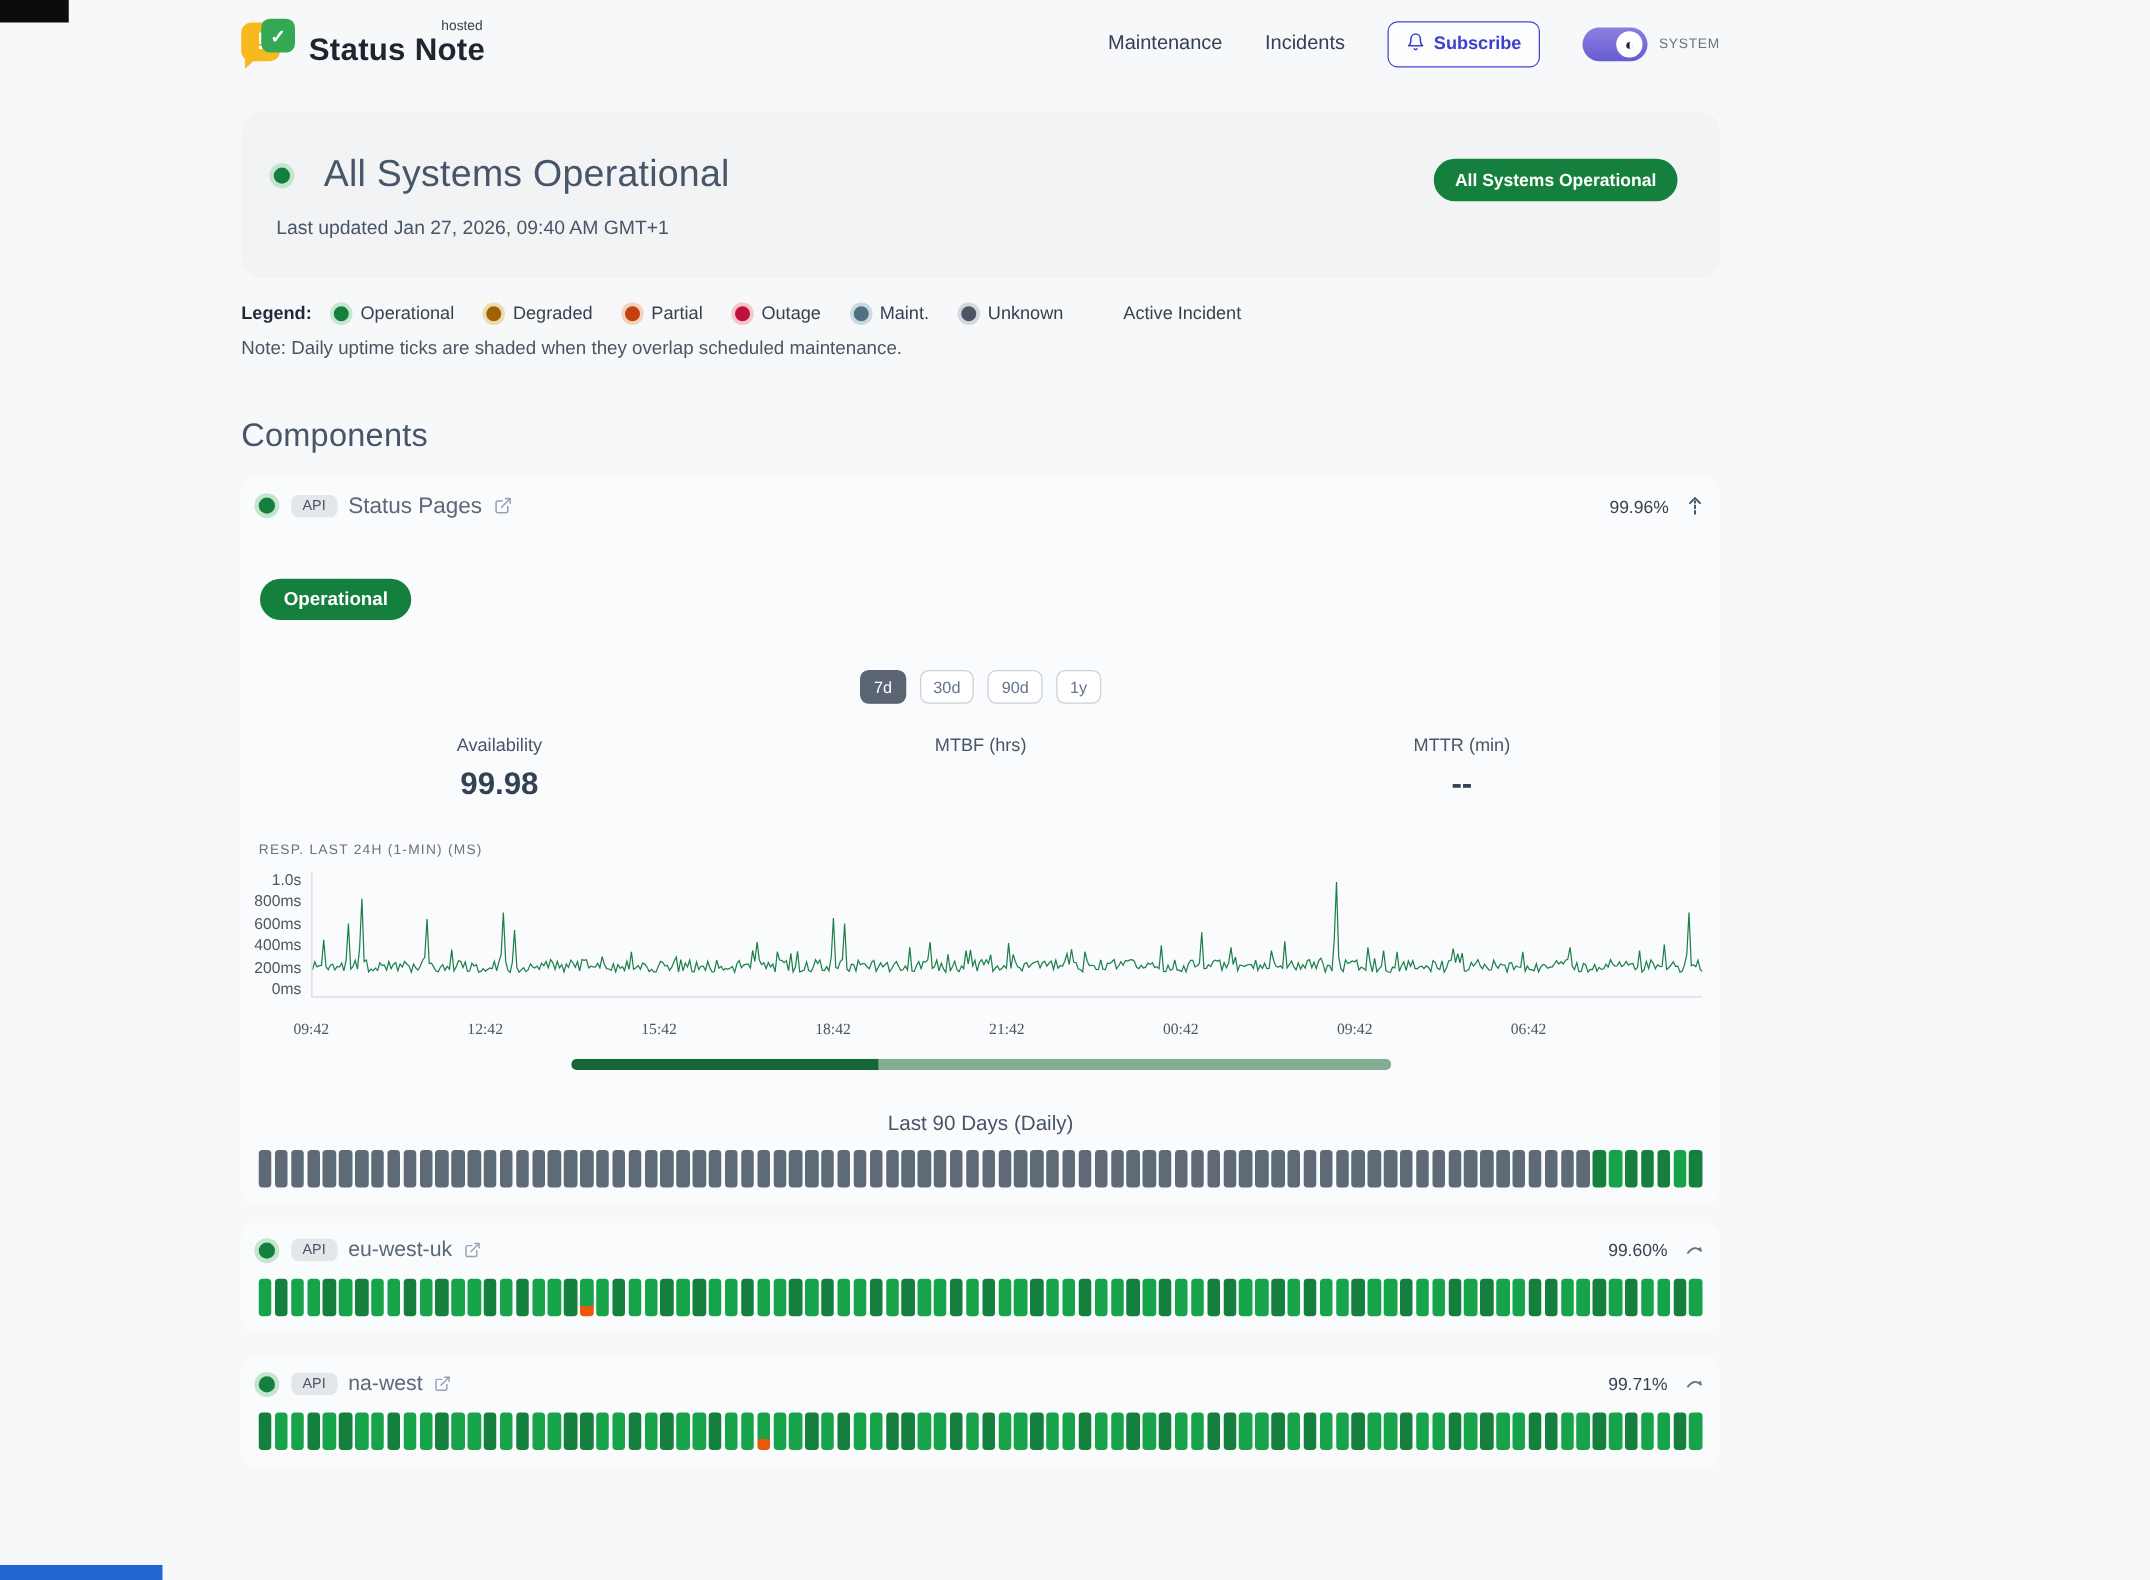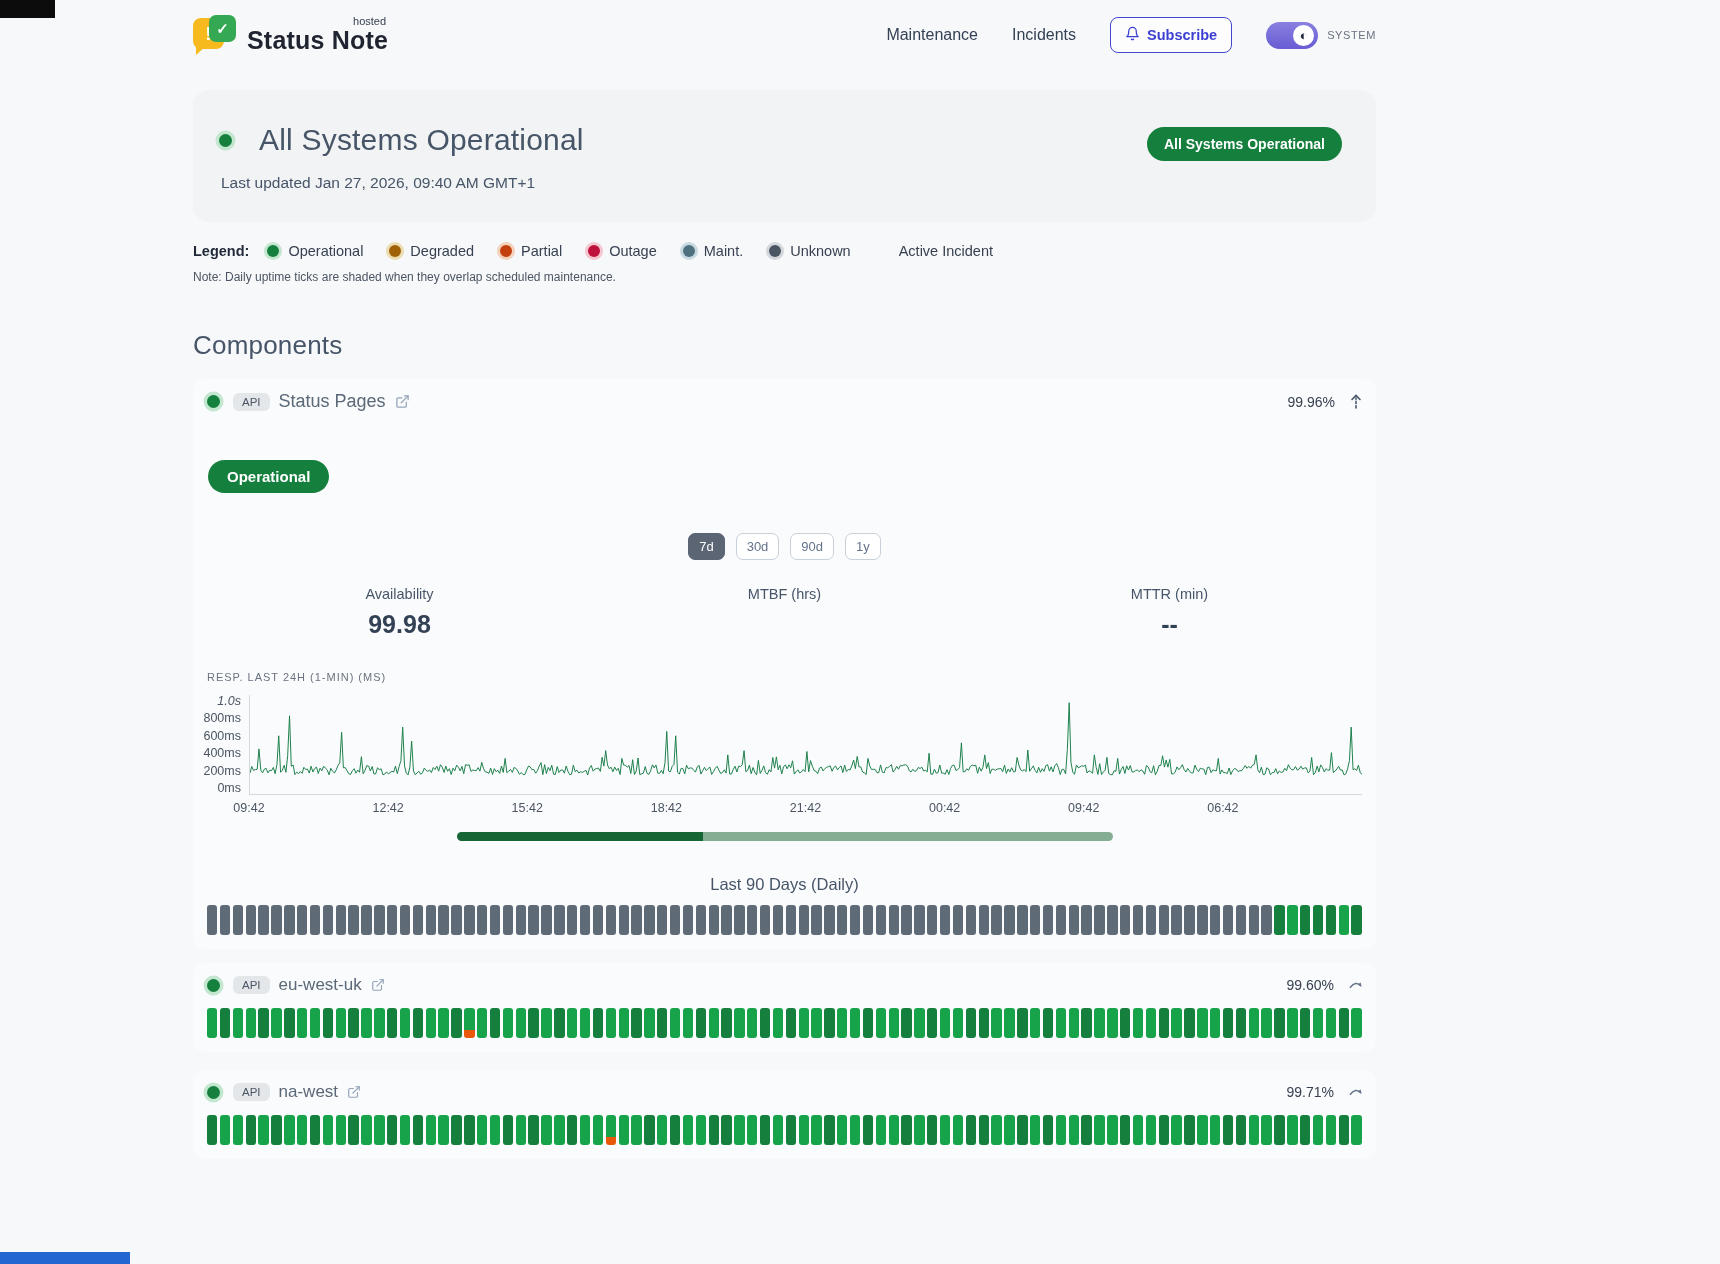--- a/index.html
+++ b/index.html
@@ -50,21 +50,21 @@
   .hero-updated { margin-top:17px; margin-left:2px; font-size:15.5px; color:#475569; }
   .hero-badge { background:#15803d; color:#fff; font-size:14px; font-weight:700; padding:9px 17px;
     border-radius:999px; margin-top:4px; white-space:nowrap; }
 
   
   .legend-row { margin-top:21px; display:flex; align-items:center; font-size:14.5px; color:#374151; }
   .legend-title { font-weight:700; color:#1f2937; margin-right:18px; }
   .legend-item { display:flex; align-items:center; gap:9px; margin-right:26px; }
   .legend-dot { width:12px; height:12px; border-radius:50%; }
   .legend-active { margin-left:22px; }
-  .note-line { margin-top:11px; font-size:12px; color:#4b5563; }
+  .note-line { margin-top:11px; font-size:15px; color:#4b5563; }
 
   
   .components-heading { margin-top:46px; font-size:26px; font-weight:500; color:#475569; letter-spacing:0.2px; }
   .component-card { margin-top:18px; background:#fafbfc; border-radius:12px; padding:12px 14px 14px; }
   .comp-header { display:flex; align-items:center; }
   .comp-badge { background:#e4e7ea; color:#4b5563; font-size:11.5px; font-weight:500; border-radius:6px;
     padding:3px 9px; margin-left:13px; }
   .comp-name { margin-left:9px; font-size:18px; font-weight:500; color:#5b6878; cursor:pointer; }
   .ext-icon { margin-left:9px; cursor:pointer; display:inline-flex; }
   .comp-right { margin-left:auto; display:flex; align-items:center; gap:15px; }
@@ -83,21 +83,21 @@
   .stat-label { font-size:14.5px; color:#475569; }
   .stat-value { margin-top:8px; font-size:25px; font-weight:600; color:#334155; }
 
   .chart-block { margin-top:32px; }
   .chart-title { font-size:11px; letter-spacing:0.09em; color:#6b7280; margin-left:0px; }
   .chart-wrap { display:flex; margin-top:12px; }
   .y-axis { position:relative; width:42px; height:100px; flex:0 0 auto; }
   .y-label { position:absolute; right:8px; transform:translateY(-50%); font-size:12.5px; color:#4b5563; }
   .plot { position:relative; flex:1; height:100px; border-left:1px solid #d5d9de; border-bottom:1px solid #d5d9de; }
   .plot svg { display:block; width:100%; height:100px; }
-  .x-axis { position:relative; height:18px; margin-left:42px; margin-top:6px; }
+  .x-axis { position:relative; height:18px; margin-left:42px; margin-top:18px;font-family:Liberation Serif, serif; }
   .x-label { position:absolute; transform:translateX(-50%); font-size:12.5px; color:#4b5563; }
 
   .section-heading { margin-top:34px; text-align:center; font-size:16.5px; font-weight:500; color:#475569; }
   .today-bar { margin:13px auto 0; width:656px; height:9px; border-radius:5px; overflow:hidden; display:flex; }
   .today-done { height:100%; }
   .today-rest { height:100%; flex:1; }
 
   .ticks-bar { margin-top:11px; display:flex; gap:2.5px; }
   .tick { flex:1; height:30px; border-radius:3px; }
   .card-history .ticks-bar { margin-top:11px; }
@@ -240,21 +240,21 @@
       <div>
         <div class="stat-label">MTTR (min)</div>
         <div class="stat-value">--</div>
       </div>
     </div>
 
     <div class="chart-block">
       <div class="chart-title">RESP. LAST 24H (1-MIN) (MS)</div>
       <div class="chart-wrap">
         <div class="y-axis" id="y-axis">
-            <span class="y-label" style="top: 6px; font-style: italic;">1.0s</span>
+            <span class="y-label" style="top: 6px;">1.0s</span>
             <span class="y-label" style="top: 23.4px;">800ms</span>
             <span class="y-label" style="top: 40.8px;">600ms</span>
             <span class="y-label" style="top: 58.2px;">400ms</span>
             <span class="y-label" style="top: 75.6px;">200ms</span>
             <span class="y-label" style="top: 93px;">0ms</span>
           </div>
         <div class="plot">
           <svg id="resp-chart" viewBox="0 0 1142 100" preserveAspectRatio="none">
               <polyline points="0.0,78.0 1.8,71.5 3.7,75.5 5.5,74.5 7.4,74.3 9.2,53.9 11.1,75.2 12.9,77.8 14.8,74.0 16.6,73.4 18.4,77.9 20.3,75.2 22.1,75.7 24.0,72.4 25.8,78.7 27.7,69.5 29.5,40.8 31.4,77.3 33.2,75.4 35.1,70.3 36.9,77.3 38.7,60.5 40.6,20.8 42.4,71.3 44.3,70.0 46.1,79.5 48.0,77.2 49.8,78.6 51.7,76.5 53.5,78.3 55.3,72.3 57.2,74.5 59.0,74.0 60.9,78.1 62.7,71.2 64.6,77.0 66.4,73.6 68.3,72.1 70.1,78.5 72.0,73.2 73.8,75.8 75.6,71.2 77.5,73.2 79.3,74.9 81.2,79.8 83.0,73.3 84.9,76.4 86.7,78.0 88.6,74.8 90.4,70.4 92.2,67.9 94.1,37.3 95.9,72.8 97.8,72.6 99.6,75.7 101.5,78.8 103.3,79.4 105.2,75.6 107.0,73.7 108.8,78.2 110.7,75.1 112.5,77.3 114.4,61.7 116.2,78.8 118.1,75.3 119.9,70.6 121.8,71.1 123.6,76.0 125.5,71.5 127.3,79.0 129.1,78.8 131.0,72.7 132.8,74.8 134.7,73.8 136.5,79.7 138.4,79.1 140.2,76.9 142.1,78.9 143.9,77.6 145.7,76.3 147.6,77.0 149.4,71.1 151.3,78.6 153.1,71.7 155.0,65.6 156.8,32.1 158.7,70.9 160.5,78.2 162.4,79.8 164.2,71.9 166.0,46.0 167.9,76.1 169.7,79.7 171.6,77.9 173.4,76.2 175.3,79.3 177.1,77.9 179.0,73.1 180.8,75.4 182.6,76.4 184.5,74.9 186.3,77.6 188.2,72.5 190.0,74.5 191.9,71.2 193.7,76.2 195.6,69.7 197.4,72.1 199.3,77.5 201.1,71.1 202.9,76.3 204.8,73.7 206.6,79.5 208.5,73.2 210.3,75.8 212.2,70.1 214.0,72.2 215.9,75.8 217.7,71.4 219.5,78.7 221.4,69.6 223.2,70.3 225.1,69.8 226.9,76.4 228.8,75.0 230.6,75.5 232.5,75.6 234.3,72.6 236.1,76.2 238.0,67.3 239.8,73.6 241.7,76.9 243.5,77.2 245.4,78.3 247.2,73.1 249.1,79.5 250.9,73.6 252.8,76.7 254.6,75.3 256.4,78.4 258.3,71.0 260.1,77.4 262.0,63.4 263.8,77.6 265.7,76.3 267.5,74.4 269.4,77.4 271.2,72.5 273.0,73.3 274.9,75.8 276.7,79.3 278.6,77.5 280.4,79.5 282.3,79.5 284.1,75.0 286.0,71.1 287.8,71.9 289.7,74.8 291.5,74.4 293.3,78.2 295.2,75.7 297.0,71.2 298.9,67.6 300.7,79.7 302.6,69.6 304.4,78.6 306.3,72.4 308.1,75.6 309.9,70.2 311.8,79.3 313.6,79.4 315.5,71.6 317.3,77.5 319.2,75.0 321.0,74.9 322.9,78.2 324.7,71.0 326.5,76.3 328.4,79.7 330.2,79.2 332.1,70.1 333.9,76.6 335.8,75.1 337.6,78.0 339.5,76.7 341.3,77.4 343.2,76.4 345.0,75.3 346.8,79.9 348.7,73.0 350.5,70.5 352.4,76.2 354.2,74.1 356.1,73.5 357.9,73.1 359.8,76.4 361.6,62.3 363.4,71.1 365.3,55.6 367.1,70.0 369.0,73.7 370.8,72.2 372.7,76.8 374.5,72.0 376.4,75.5 378.2,73.3 380.1,79.5 381.9,63.4 383.7,70.0 385.6,70.3 387.4,72.2 389.3,70.5 391.1,78.5 393.0,64.7 394.8,79.5 396.7,75.9 398.5,63.0 400.3,79.6 402.2,78.9 404.0,78.1 405.9,71.5 407.7,78.4 409.6,79.4 411.4,75.9 413.3,69.8 415.1,72.9 416.9,70.0 418.8,78.1 420.6,78.5 422.5,75.3 424.3,78.7 426.2,67.6 428.0,36.4 429.9,76.0 431.7,76.8 433.6,71.3 435.4,69.5 437.2,40.8 439.1,77.3 440.9,79.0 442.8,73.3 444.6,73.7 446.5,78.9 448.3,70.2 450.2,73.8 452.0,72.9 453.8,73.0 455.7,75.4 457.5,77.0 459.4,71.8 461.2,70.3 463.1,79.1 464.9,75.6 466.8,72.3 468.6,75.6 470.5,73.6 472.3,72.1 474.1,79.4 476.0,76.6 477.8,73.4 479.7,71.3 481.5,75.1 483.4,78.4 485.2,77.6 487.1,74.8 488.9,78.1 490.7,59.9 492.6,79.0 494.4,79.1 496.3,74.4 498.1,71.2 500.0,77.0 501.8,71.2 503.7,71.7 505.5,69.8 507.4,55.6 509.2,76.7 511.0,75.5 512.9,70.1 514.7,78.7 516.6,72.5 518.4,77.1 520.3,79.9 522.1,65.4 524.0,78.5 525.8,75.4 527.6,70.9 529.5,77.7 531.3,79.3 533.2,74.7 535.0,76.9 536.9,62.5 538.7,73.1 540.6,61.9 542.4,74.7 544.2,70.3 546.1,78.9 547.9,71.9 549.8,69.8 551.6,73.8 553.5,69.8 555.3,72.8 557.2,65.8 559.0,79.1 560.9,76.6 562.7,74.8 564.5,77.9 566.4,76.8 568.2,74.5 570.1,76.6 571.9,56.5 573.8,76.8 575.6,65.6 577.5,71.2 579.3,75.5 581.1,76.2 583.0,78.7 584.8,73.2 586.7,72.1 588.5,75.9 590.4,73.6 592.2,72.3 594.1,71.6 595.9,70.9 597.8,76.3 599.6,72.4 601.4,71.0 603.3,74.9 605.1,72.6 607.0,70.9 608.8,77.6 610.7,70.1 612.5,76.5 614.4,74.4 616.2,75.0 618.0,71.0 619.9,65.0 621.7,73.6 623.6,61.4 625.4,71.8 627.3,72.0 629.1,77.0 631.0,77.8 632.8,79.5 634.6,63.4 636.5,71.0 638.3,74.4 640.2,74.3 642.0,74.4 643.9,77.7 645.7,77.6 647.6,69.9 649.4,77.2 651.3,77.8 653.1,72.6 654.9,72.8 656.8,71.4 658.6,69.6 660.5,77.1 662.3,74.8 664.2,71.3 666.0,74.2 667.9,70.4 669.7,70.9 671.5,69.9 673.4,69.8 675.2,70.9 677.1,75.8 678.9,76.9 680.8,74.2 682.6,76.4 684.5,75.7 686.3,72.5 688.2,73.5 690.0,72.1 691.8,76.0 693.7,75.3 695.5,76.9 697.4,58.2 699.2,79.1 701.1,79.3 702.9,74.2 704.8,78.2 706.6,77.5 708.4,70.0 710.3,78.1 712.1,78.1 714.0,79.2 715.8,74.7 717.7,79.5 719.5,73.4 721.4,70.3 723.2,70.3 725.1,75.5 726.9,74.6 728.7,72.6 730.6,47.8 732.4,76.8 734.3,76.7 736.1,73.8 738.0,75.3 739.8,71.4 741.7,70.1 743.5,70.9 745.3,70.1 747.2,78.3 749.0,72.1 750.9,76.2 752.7,72.4 754.6,59.9 756.4,73.6 758.3,67.6 760.1,78.5 761.9,74.1 763.8,74.4 765.6,75.3 767.5,74.1 769.3,73.8 771.2,73.5 773.0,76.7 774.9,70.1 776.7,78.4 778.6,74.0 780.4,76.8 782.2,72.7 784.1,76.8 785.9,76.7 787.8,62.5 789.6,70.0 791.5,74.9 793.3,75.8 795.2,74.6 797.0,76.6 798.8,55.1 800.7,76.3 802.5,73.7 804.4,70.9 806.2,75.3 808.1,77.9 809.9,72.3 811.8,77.3 813.6,73.7 815.5,76.4 817.3,70.6 819.1,69.7 821.0,76.1 822.8,71.8 824.7,76.9 826.5,70.9 828.4,68.5 830.2,72.7 832.1,79.6 833.9,74.3 835.7,74.4 837.6,78.9 839.4,54.6 841.3,7.7 843.1,67.4 845.0,77.1 846.8,79.3 848.7,70.0 850.5,72.6 852.3,72.1 854.2,70.7 856.0,71.4 857.9,70.1 859.7,78.0 861.6,75.8 863.4,76.6 865.3,78.2 867.1,59.9 869.0,72.4 870.8,79.4 872.6,68.7 874.5,79.5 876.3,77.1 878.2,75.2 880.0,62.4 881.9,78.5 883.7,79.6 885.6,79.8 887.4,75.7 889.2,76.4 891.1,63.4 892.9,79.1 894.8,74.4 896.6,71.5 898.5,78.5 900.3,70.8 902.2,75.1 904.0,70.6 905.9,76.9 907.7,76.9 909.5,75.5 911.4,74.9 913.2,76.8 915.1,74.7 916.9,76.0 918.8,79.3 920.6,70.5 922.5,72.1 924.3,76.7 926.1,77.7 928.0,70.7 929.8,79.8 931.7,76.3 933.5,70.6 935.4,70.4 937.2,60.8 939.1,72.1 940.9,65.0 942.7,72.2 944.6,64.4 946.4,78.9 948.3,78.8 950.1,77.3 952.0,71.9 953.8,74.8 955.7,72.7 957.5,69.7 959.4,74.7 961.2,77.0 963.0,73.4 964.9,76.0 966.7,78.0 968.6,77.8 970.4,70.2 972.3,74.3 974.1,76.6 976.0,73.2 977.8,73.9 979.6,74.1 981.5,79.7 983.3,72.5 985.2,72.2 987.0,77.7 988.9,74.8 990.7,75.6 992.6,75.8 994.4,63.4 996.3,79.0 998.1,74.9 999.9,77.7 1001.8,77.7 1003.6,78.6 1005.5,73.0 1007.3,79.6 1009.2,75.5 1011.0,73.5 1012.9,74.2 1014.7,76.6 1016.5,75.7 1018.4,75.7 1020.2,73.4 1022.1,70.5 1023.9,73.3 1025.8,71.4 1027.6,73.2 1029.5,70.2 1031.3,69.5 1033.2,59.9 1035.0,74.8 1036.8,77.7 1038.7,72.1 1040.5,79.5 1042.4,79.1 1044.2,72.8 1046.1,74.0 1047.9,79.7 1049.8,77.6 1051.6,77.7 1053.4,73.6 1055.3,78.8 1057.1,76.0 1059.0,77.5 1060.8,77.0 1062.7,73.3 1064.5,75.7 1066.4,69.7 1068.2,73.1 1070.0,74.8 1071.9,74.6 1073.7,71.5 1075.6,75.2 1077.4,74.0 1079.3,71.2 1081.1,74.1 1083.0,73.0 1084.8,72.8 1086.7,77.8 1088.5,76.2 1090.3,62.5 1092.2,79.7 1094.0,77.7 1095.9,71.1 1097.7,76.8 1099.6,69.9 1101.4,72.5 1103.3,77.0 1105.1,73.7 1106.9,75.2 1108.8,75.1 1110.6,57.6 1112.5,77.5 1114.3,76.2 1116.2,74.0 1118.0,71.3 1119.9,75.1 1121.7,74.9 1123.6,79.9 1125.4,78.8 1127.2,73.9 1129.1,65.6 1130.9,32.1 1132.8,74.7 1134.6,73.8 1136.5,75.4 1138.3,70.2 1140.2,77.8 1142.0,79.2" fill="none" stroke="#1b7f4a" stroke-width="1"></polyline>
             </svg>

